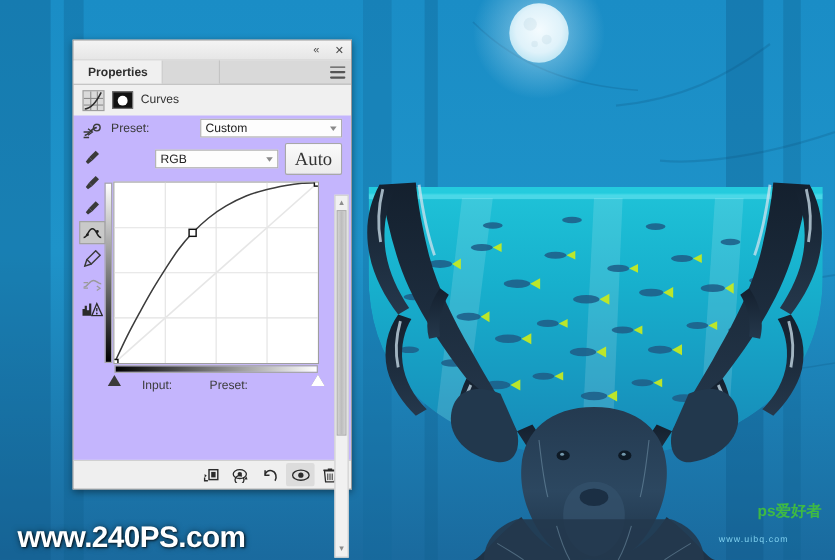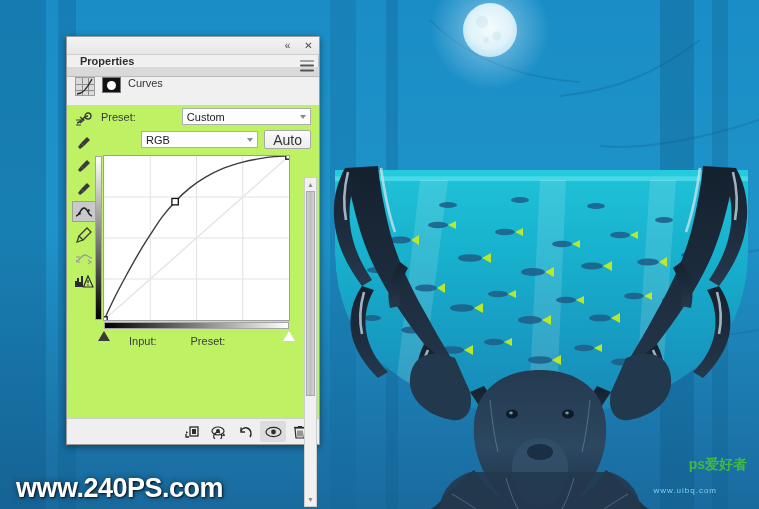--- a/index.html
+++ b/index.html
@@ -28,37 +28,37 @@
     border-bottom:1px solid #cfcfcf;
     display:flex; align-items:center; justify-content:flex-end;
     padding-right:4px; gap:8px;
   }
   .tb-btn { width:13px; height:13px; display:flex; align-items:center;
             justify-content:center; color:#4a4a4a; font-size:10px; cursor:pointer; }
 
   
   .tabrow {
     height:22px; background:#d9d9d9; border-bottom:1px solid #b9b9b9;
-    display:flex; align-items:stretch; position:relative;flex-direction:column;
+    display:flex; align-items:stretch; position:relative;
   }
   .tab {
     padding:0 13px; display:flex; align-items:center;
     background:#f0f0f0; font-size:11px; color:#2f2f2f;
     border-right:1px solid #c4c4c4; font-weight:bold; cursor:pointer;
   }
   .tab.inactive { background:#d9d9d9; color:#6a6a6a; width:52px; font-weight:normal; }
   .burger {
     position:absolute; right:5px; top:50%; transform:translateY(-50%);
     width:14px; height:11px; display:flex; flex-direction:column;
     justify-content:space-between; cursor:pointer;
   }
   .burger i { display:block; height:1.6px; background:#555; border-radius:1px; }
 
   
-  .adjhead { height:28px; display:flex; align-items:flex-start; padding:0 8px; gap:7px;
+  .adjhead { height:28px; display:flex; align-items:center; padding:0 8px; gap:7px;
              background:#f0f0f0; }
   .icon-curves {
     width:20px; height:19px; background:#dadada; border:1px solid #9d9d9d;
     position:relative; overflow:hidden;
   }
   .icon-curves:before, .icon-curves:after {
     content:""; position:absolute; background:#8d8d8d;
   }
   .icon-curves:before { left:0; top:6px; width:100%; height:1px;
       box-shadow:0 6px 0 #8d8d8d; }
@@ -68,21 +68,21 @@
     position:absolute; inset:0; z-index:2;
   }
   .mask-thumb {
     width:19px; height:16px; background:#121212; border:1px solid #777;
     display:flex; align-items:center; justify-content:center;
   }
   .mask-thumb i { width:9px; height:9px; border-radius:50%; background:#fff; display:block; }
   .adjlabel { font-size:11px; color:#333; }
 
   
-  .pbody { flex:1; display:flex; position:relative; background:#bef264; }
+  .pbody { flex:1; display:flex; position:relative; background:#c4b5fd; }
   .tools {
     width:34px; padding-top:4px; display:flex; flex-direction:column;
     align-items:center; gap:2px;
   }
   .tool {
     width:24px; height:21px; display:flex; align-items:center; justify-content:center;
     cursor:pointer; border:1px solid transparent;
   }
   .tool.sel { background:#c9c9c9; border:1px solid #9e9e9e; }
   .tool svg { display:block; }
@@ -96,23 +96,23 @@
     flex:1; height:17px; background:#fdfdfd; border:1px solid #aeaeae;
     display:flex; align-items:center; padding:0 4px; font-size:11px; color:#222;
     position:relative; cursor:pointer;margin-left:40px;
   }
   .select .chev {
     position:absolute; right:4px; top:50%; transform:translateY(-50%);
     width:0;height:0;border-left:3.5px solid transparent;
     border-right:3.5px solid transparent;border-top:4px solid #8a8a8a;
   }
   .btn-auto {
-    height:19px; min-width:46px; padding:0 8px; background:linear-gradient(#fbfbfb,#ececec);
-    border:1px solid #a8a8a8; border-radius:2px; font-size:14px; color:#333;
-    display:flex; align-items:center; justify-content:center; cursor:pointer;
+    height:29px; min-width:46px; padding:0 8px; background:linear-gradient(#fbfbfb,#ececec);
+    border:1px solid #a8a8a8; border-radius:2px; font-size:17px; color:#333;
+    display:flex; align-items:center; justify-content:center; cursor:pointer;font-family:Liberation Serif, serif;
   }
 
   
   .graphwrap { padding:6px 6px 0 2px; }
   .graph {
     position:relative; width:187px; height:166px; background:#fff;
     border:1px solid #9f9f9f;
   }
   .ramp-v {
     position:absolute; left:-9px; top:0; width:7px; height:100%;

